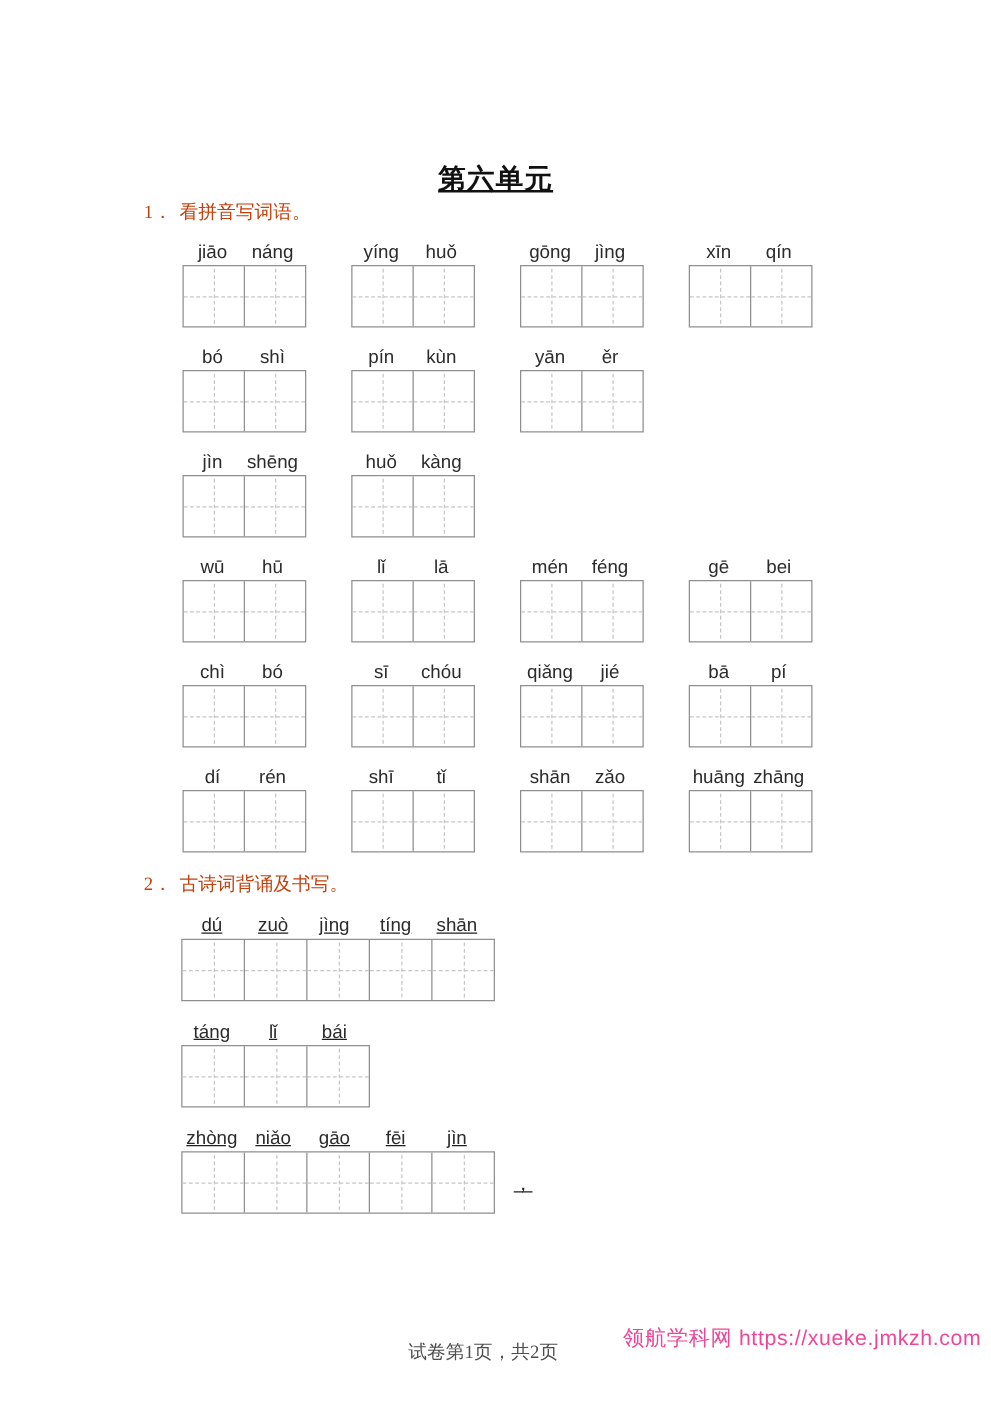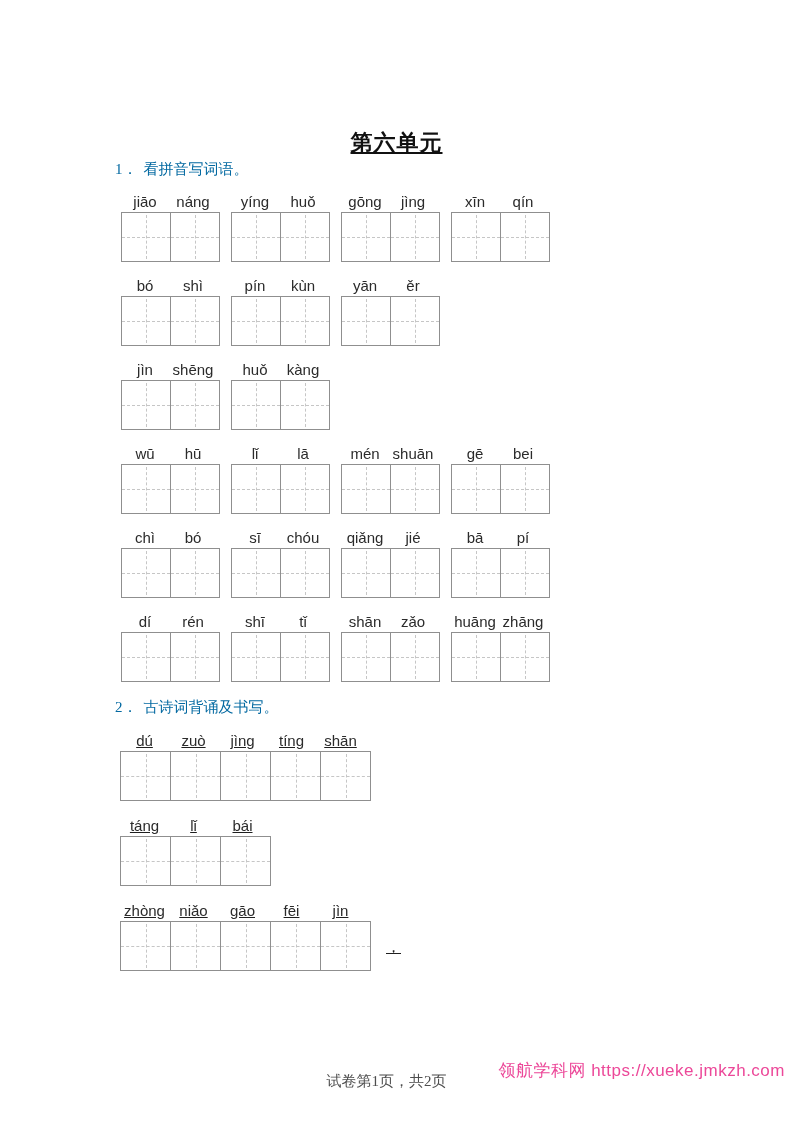--- a/index.html
+++ b/index.html
@@ -6,30 +6,30 @@
   body {
     width:793px; height:1122px; position:relative; overflow:hidden;
     font-family:"Liberation Serif", serif; color:#1f1f1f;
   }
   .title {
     position:absolute; top:113px; left:0; right:0;
     text-align:center; font-size:22px; font-weight:bold; color:#111;
     letter-spacing:1px;
     text-decoration:underline;
   }
-  .heading { position:absolute; left:115px; font-size:15px; color:#0369a1; }
+  .heading { position:absolute; left:115px; font-size:15px; color:#c2410c; }
   .heading-1 { top:160px; }
   .heading-2 { top:698px; }
   .heading .num { margin-right:6px; }
 
   #section1-rows { position:absolute; top:194px; left:121px; }
   #section2-lines { position:absolute; top:733px; left:120px;text-decoration:underline; }
 
   .word-row { display:flex; margin-bottom:16px; }
-  .group { margin-right:11px; }
+  .group { margin-right:11px;margin-left:25px; }
   .labels { display:flex; margin-bottom:2px; }
   .syl {
     display:inline-block; width:48px; text-align:center;
     font-family:"Liberation Sans", sans-serif; font-size:15px; color:#2b2b2b;
     line-height:16px; white-space:nowrap;
   }
   .s2 .syl { width:49px; }
   .box { display:flex; border:1px solid #8f8f8f; background:#fff; }
   .cell { width:48px; height:48px; position:relative; border-right:1px solid #8f8f8f; }
   .s2 .cell { width:49px; }
@@ -183,21 +183,21 @@
             <span class="syl">lā</span>
           </div>
           <div class="box">
             <div class="cell"></div>
             <div class="cell"></div>
           </div>
         </div>
         <div class="group">
           <div class="labels">
             <span class="syl">mén</span>
-            <span class="syl">shuān</span>
+            <span class="syl">féng</span>
           </div>
           <div class="box">
             <div class="cell"></div>
             <div class="cell"></div>
           </div>
         </div>
         <div class="group">
           <div class="labels">
             <span class="syl">gē</span>
             <span class="syl">bei</span>

